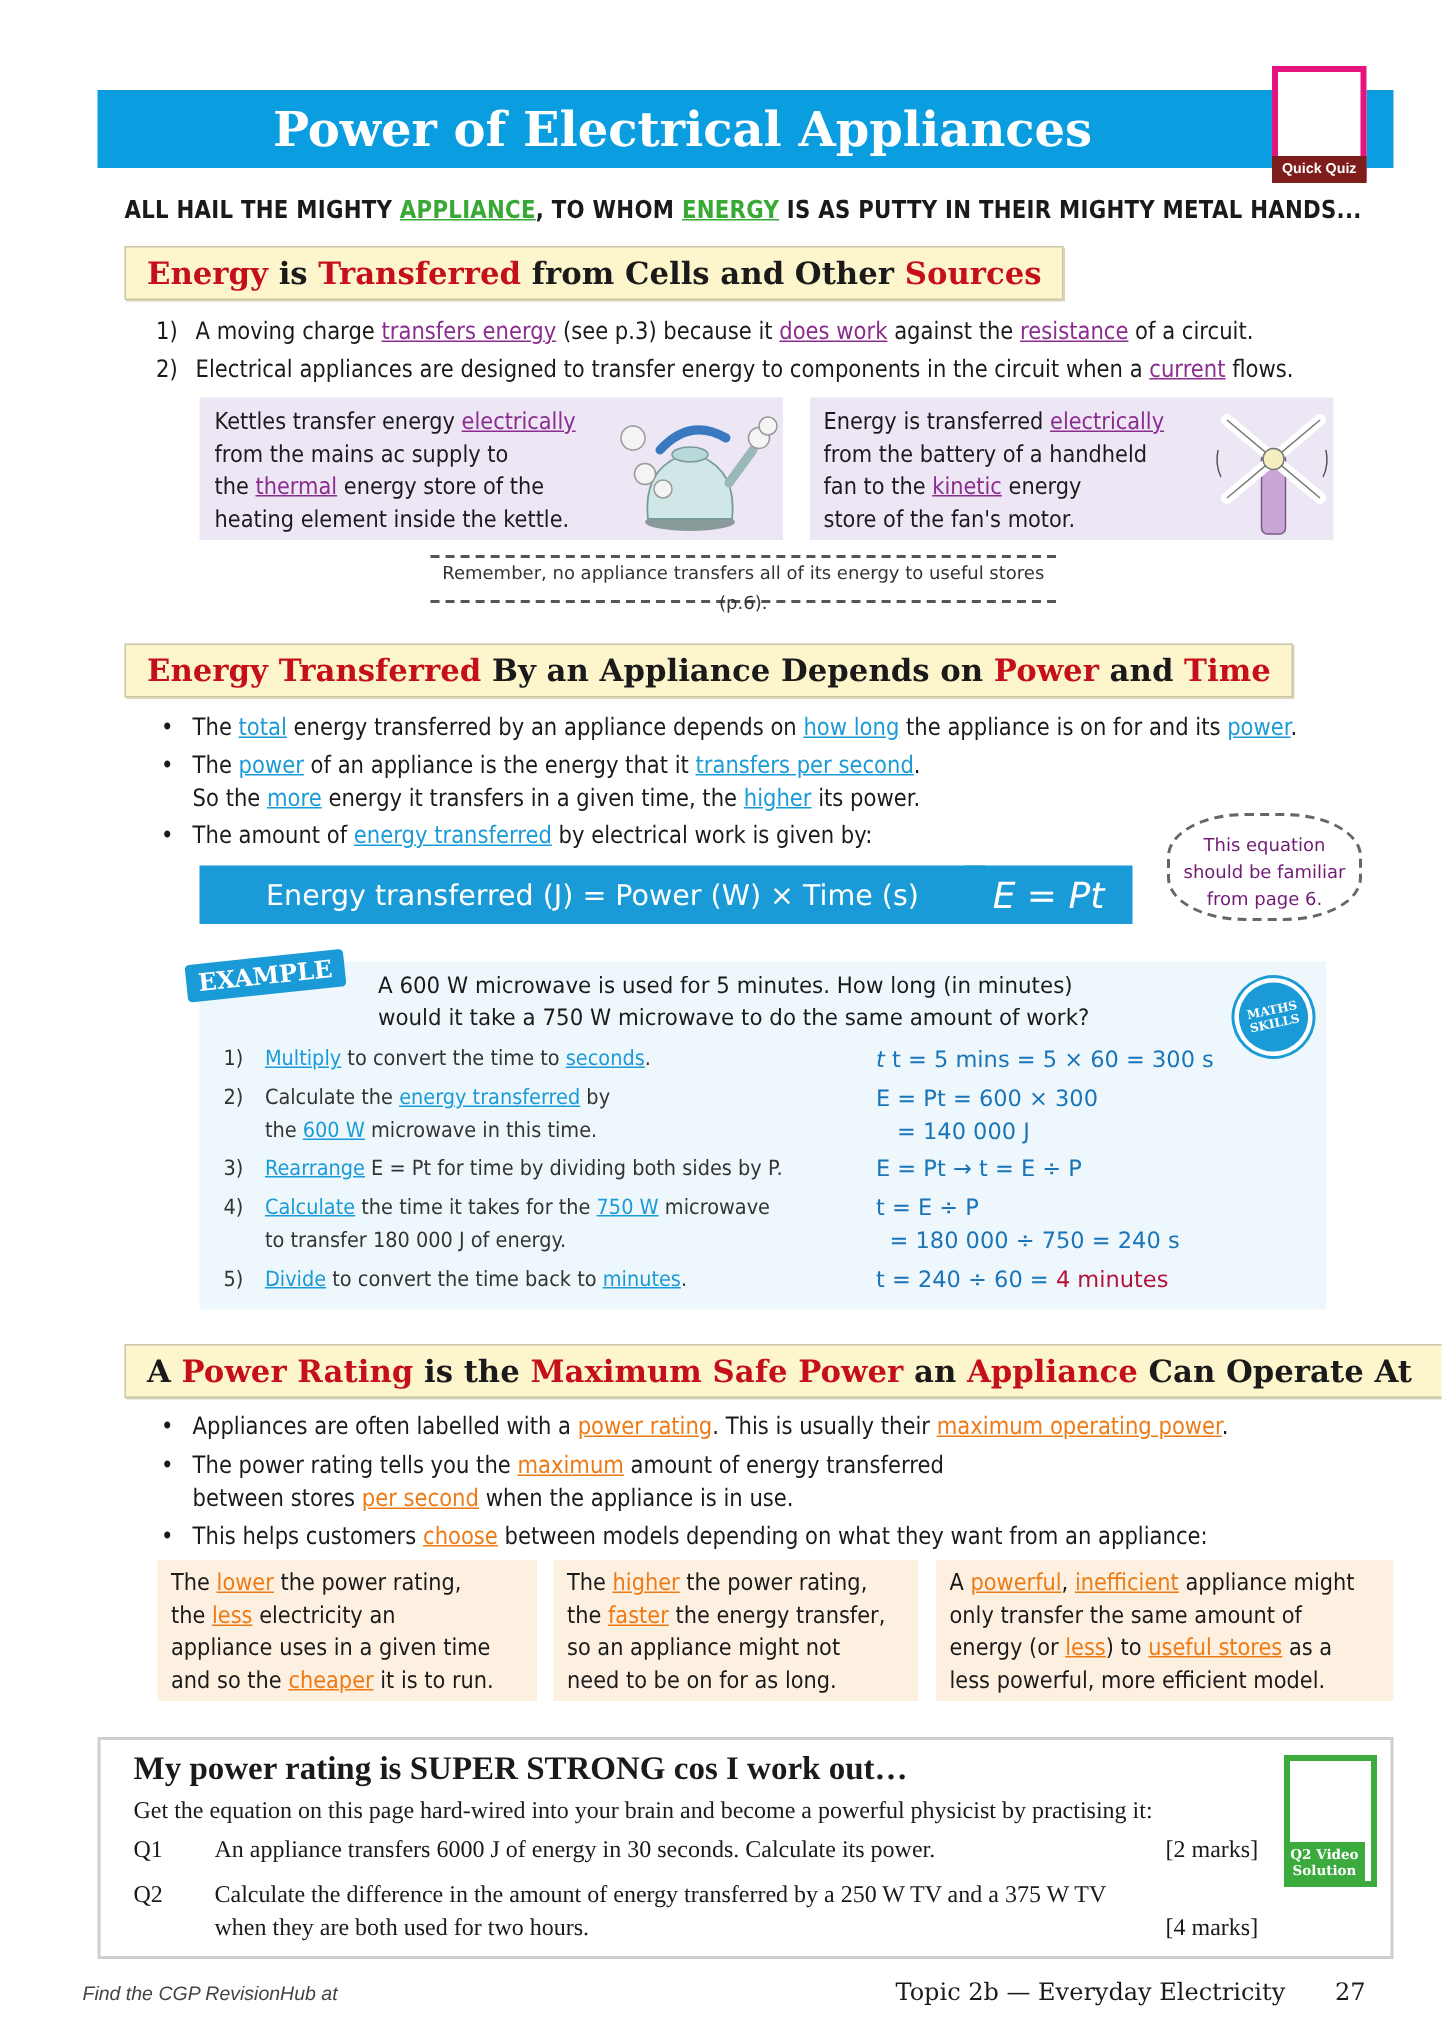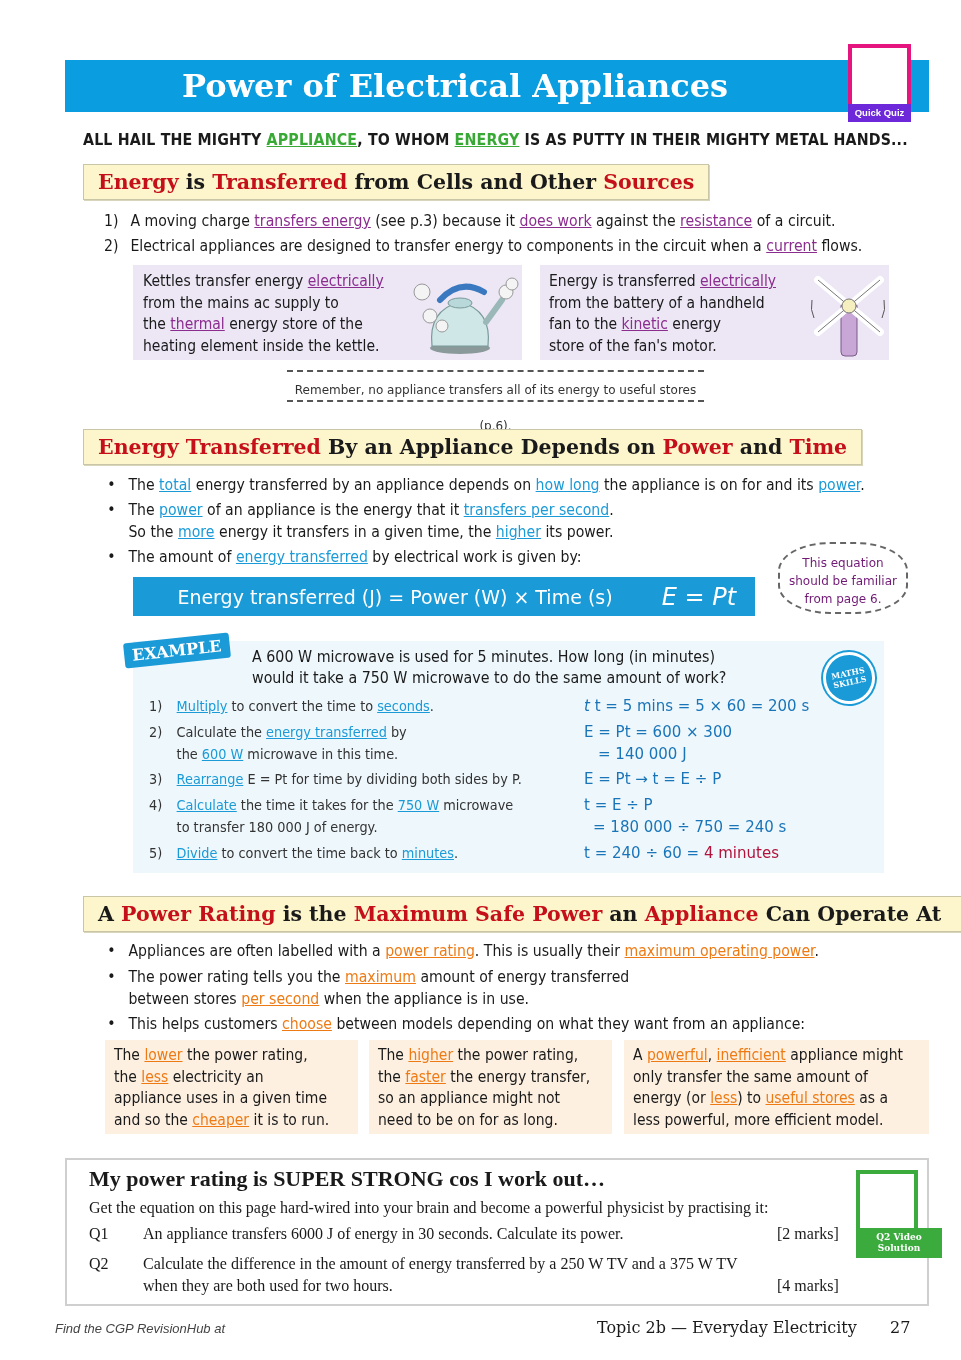--- a/index.html
+++ b/index.html
@@ -6,21 +6,21 @@
   html, body { width: 961px; height: 1360px; background: #ffffff; overflow: hidden; }
   body { position: relative; font-family: "Liberation Sans", sans-serif; color: #1a1a1a; }
 
   .abs { position: absolute; }
 
   
   .title-bar { left: 65px; top: 60px; width: 864px; height: 52px; background: #0a9de0; }
   .title-text { left: 65px; top: 60px; width: 780px; height: 52px; line-height: 52px; text-align: center;
     color: #fff; font-family: "DejaVu Serif", serif; font-weight: bold; font-size: 32px; }
   .quiz-box { left: 848px; top: 44px; width: 63px; height: 77px; border: 4px solid #e6147f; background: #fff; }
-  .quiz-label { left: 848px; top: 104px; width: 63px; height: 18px; background: #6d28d9; color: #fff;
+  .quiz-label { left: 848px; top: 104px; width: 63px; height: 18px; background: #7f1d1d; color: #fff;
     font-size: 9.5px; font-weight: bold; text-align: center; line-height: 18px; }
 
   .tagline { left: 83px; top: 130px; font-size: 16.5px; font-weight: bold; letter-spacing: 0.2px;
     font-family: "DejaVu Sans", sans-serif; transform: scaleX(0.86); transform-origin: left top; white-space: nowrap; }
   .green-u { color: #39a935; text-decoration: underline; }
 
   
   .sec-head { background: #fdf6cc; border: 1px solid #c9c6a8; box-shadow: 1px 1px 0 #d8d5bb;
     font-family: "DejaVu Serif", serif; font-weight: bold; font-size: 20.5px; color: #1a1a1a;
     padding: 0 14px; height: 36px; line-height: 35px; white-space: nowrap; }
@@ -70,21 +70,21 @@
   
   .peach { background: #fdf0e1; }
   .peach-text { font-family: "DejaVu Sans", sans-serif; font-size: 15.5px; line-height: 21.5px;
     transform: scaleX(0.9); transform-origin: left top; white-space: nowrap; }
 
   
   .q-box { left: 65px; top: 1158px; width: 864px; height: 148px; border: 2px solid #cfcfcf; background: #fff; }
   .q-title { font-family: "Liberation Serif", serif; font-weight: bold; font-size: 22px; }
   .q-text { font-family: "Liberation Serif", serif; font-size: 16px; line-height: 20px; white-space: nowrap; }
   .video-box { left: 856px; top: 1170px; width: 62px; height: 88px; border: 4px solid #3bab3e; background: #fff; }
-  .video-label { left: 856px; top: 1228px; width: 86px; height: 30px; background: #3bab3e; color: #fff;
+  .video-label { left: 856px; top: 1228px; width: 54px; height: 30px; background: #3bab3e; color: #fff;
     font-family: "DejaVu Serif", serif; font-weight: bold; font-size: 9px; text-align: center; line-height: 11px; padding-top: 4px; }
 
   .footer-left { left: 55px; top: 1321px; font-style: italic; font-size: 13px; color: #444; }
   .footer-right { left: 597px; top: 1318px; font-family: "DejaVu Serif", serif; font-size: 16px; color: #1a1a1a; white-space: nowrap; }
   .footer-page { left: 890px; top: 1318px; font-family: "DejaVu Serif", serif; font-size: 16px; }
 </style>
 </head>
 <body>
 
 <div class="abs title-bar"></div>
@@ -142,21 +142,21 @@
     <line x1="10" y1="10" x2="72" y2="62" stroke="#fff" stroke-width="8" stroke-linecap="round"></line>
     <line x1="10" y1="10" x2="72" y2="62" stroke="#777" stroke-width="1"></line>
     <line x1="72" y1="10" x2="10" y2="62" stroke="#fff" stroke-width="8" stroke-linecap="round"></line>
     <line x1="72" y1="10" x2="10" y2="62" stroke="#777" stroke-width="1"></line>
     <circle cx="41" cy="36" r="7" fill="#f5efc0" stroke="#777"></circle>
     <path d="M4 30 Q2 40 6 48" stroke="#555" fill="none"></path>
     <path d="M76 30 Q78 40 74 48" stroke="#555" fill="none"></path>
   </svg>
 </div>
 
-<div class="abs note" style="left:287px; top:370px; width:417px; height:32px; line-height:36px;">Remember, no appliance transfers all of its energy to useful stores (p.6).</div>
+<div class="abs note" style="left:287px; top:370px; width:417px; height:32px; line-height:20px;">Remember, no appliance transfers all of its energy to useful stores (p.6).</div>
 
 <div class="abs sec-head" style="left:83px; top:429px;">
   <span class="red">Energy Transferred</span><span> By an Appliance Depends on </span><span class="red">Power</span><span> and </span><span class="red">Time</span>
 </div>
 
 <div class="abs body-text" style="left:102px; top:472px;">
   <span class="bullet">•</span><span>The </span><span class="blue-u">total</span><span> energy transferred by an appliance depends on </span><span class="blue-u">how long</span><span> the appliance is on for and its </span><span class="blue-u">power</span><span>.</span>
 </div>
 <div class="abs body-text" style="left:102px; top:497px;">
   <span class="bullet">•</span><span>The </span><span class="blue-u">power</span><span> of an appliance is the energy that it </span><span class="blue-u">transfers per second</span><span>.</span>
@@ -184,21 +184,21 @@
   <div>would it take a 750 W microwave to do the same amount of work?</div>
 </div>
 <div class="abs maths-badge" style="left:823px; top:652px;">
   <div><span>MATHS</span><br><span>SKILLS</span></div>
 </div>
 
 <div class="abs ex-step" style="left:149px; top:696px;">
   <span class="num">1)</span><span class="blue-u">Multiply</span><span> to convert the time to </span><span class="blue-u">seconds</span><span>.</span>
 </div>
 <div class="abs ex-calc" style="left:584px; top:696px;">
-  <div><i>t</i><span> </span><span>t = 5 mins = 5 × 60 = 200 s</span></div>
+  <div><i>t</i><span> </span><span>t = 5 mins = 5 × 60 = 300 s</span></div>
 </div>
 
 <div class="abs ex-step" style="left:149px; top:722px;">
   <div><span class="num">2)</span><span>Calculate the </span><span class="blue-u">energy transferred</span><span> by</span></div>
   <div><span class="num"></span><span>the </span><span class="blue-u">600 W</span><span> microwave in this time.</span></div>
 </div>
 <div class="abs ex-calc" style="left:584px; top:722px;">
   <div>E = Pt = 600 × 300</div>
   <div style="padding-left:14px;">= 140 000 J</div>
 </div>

